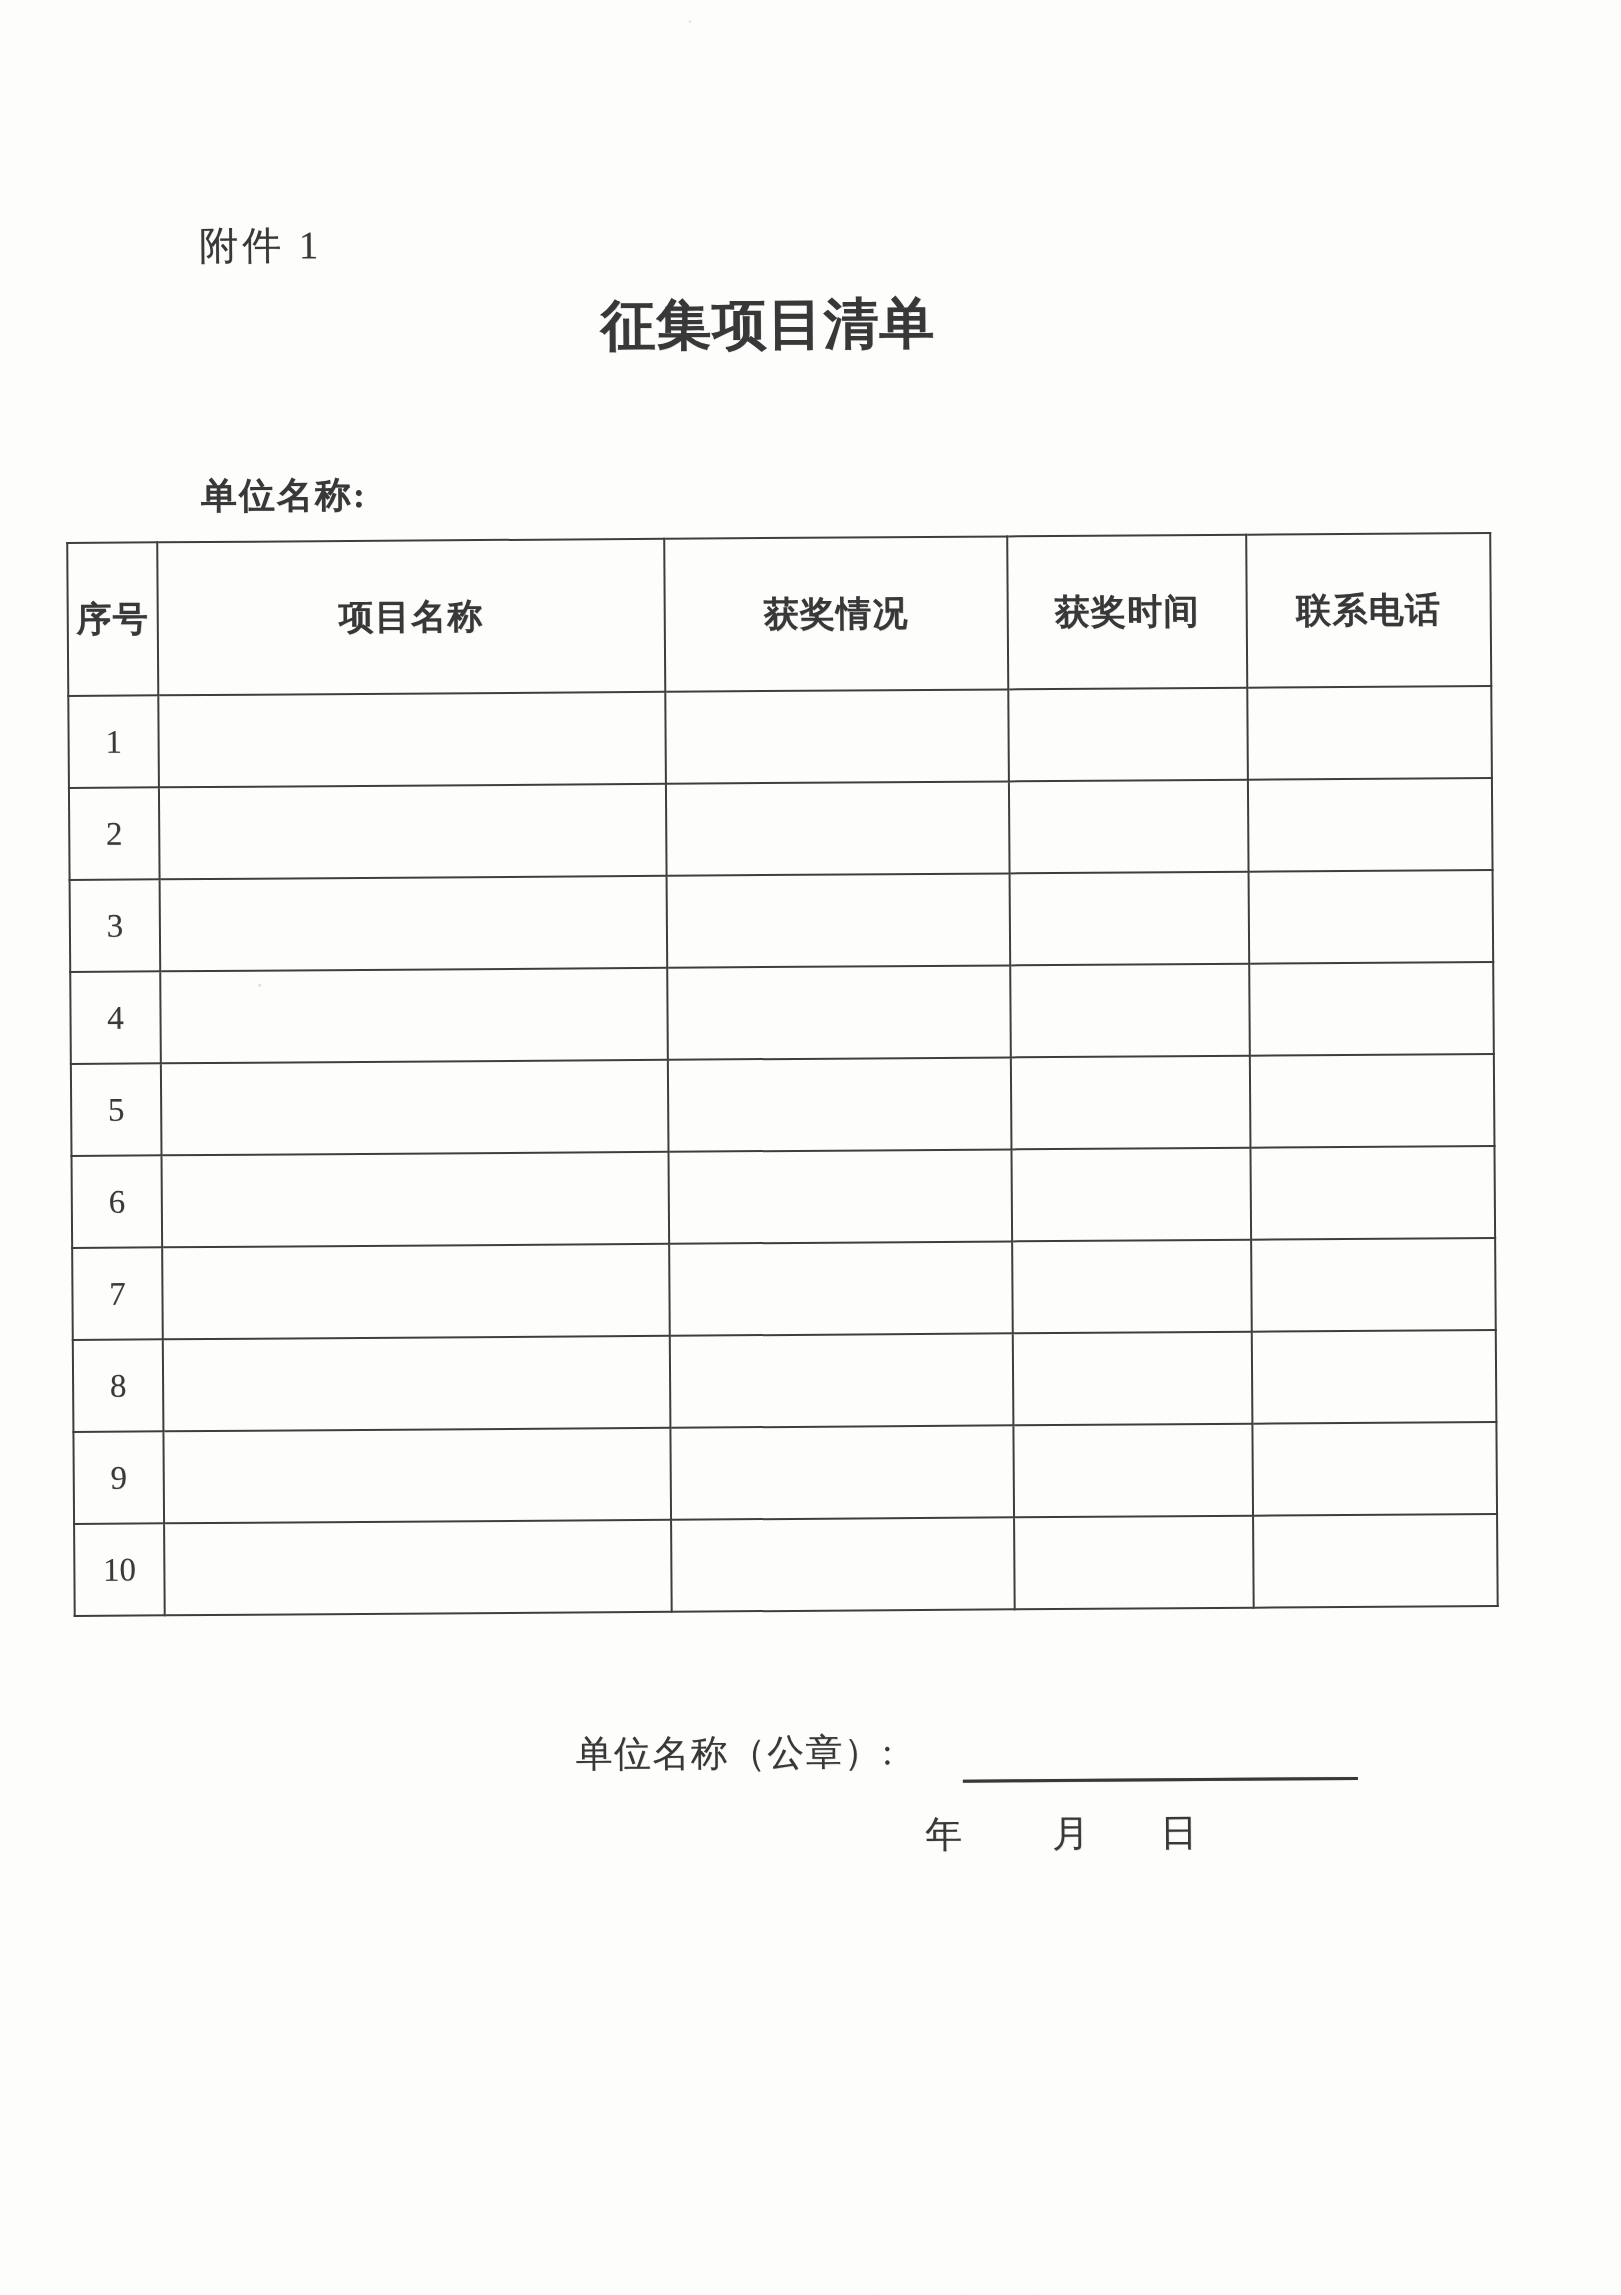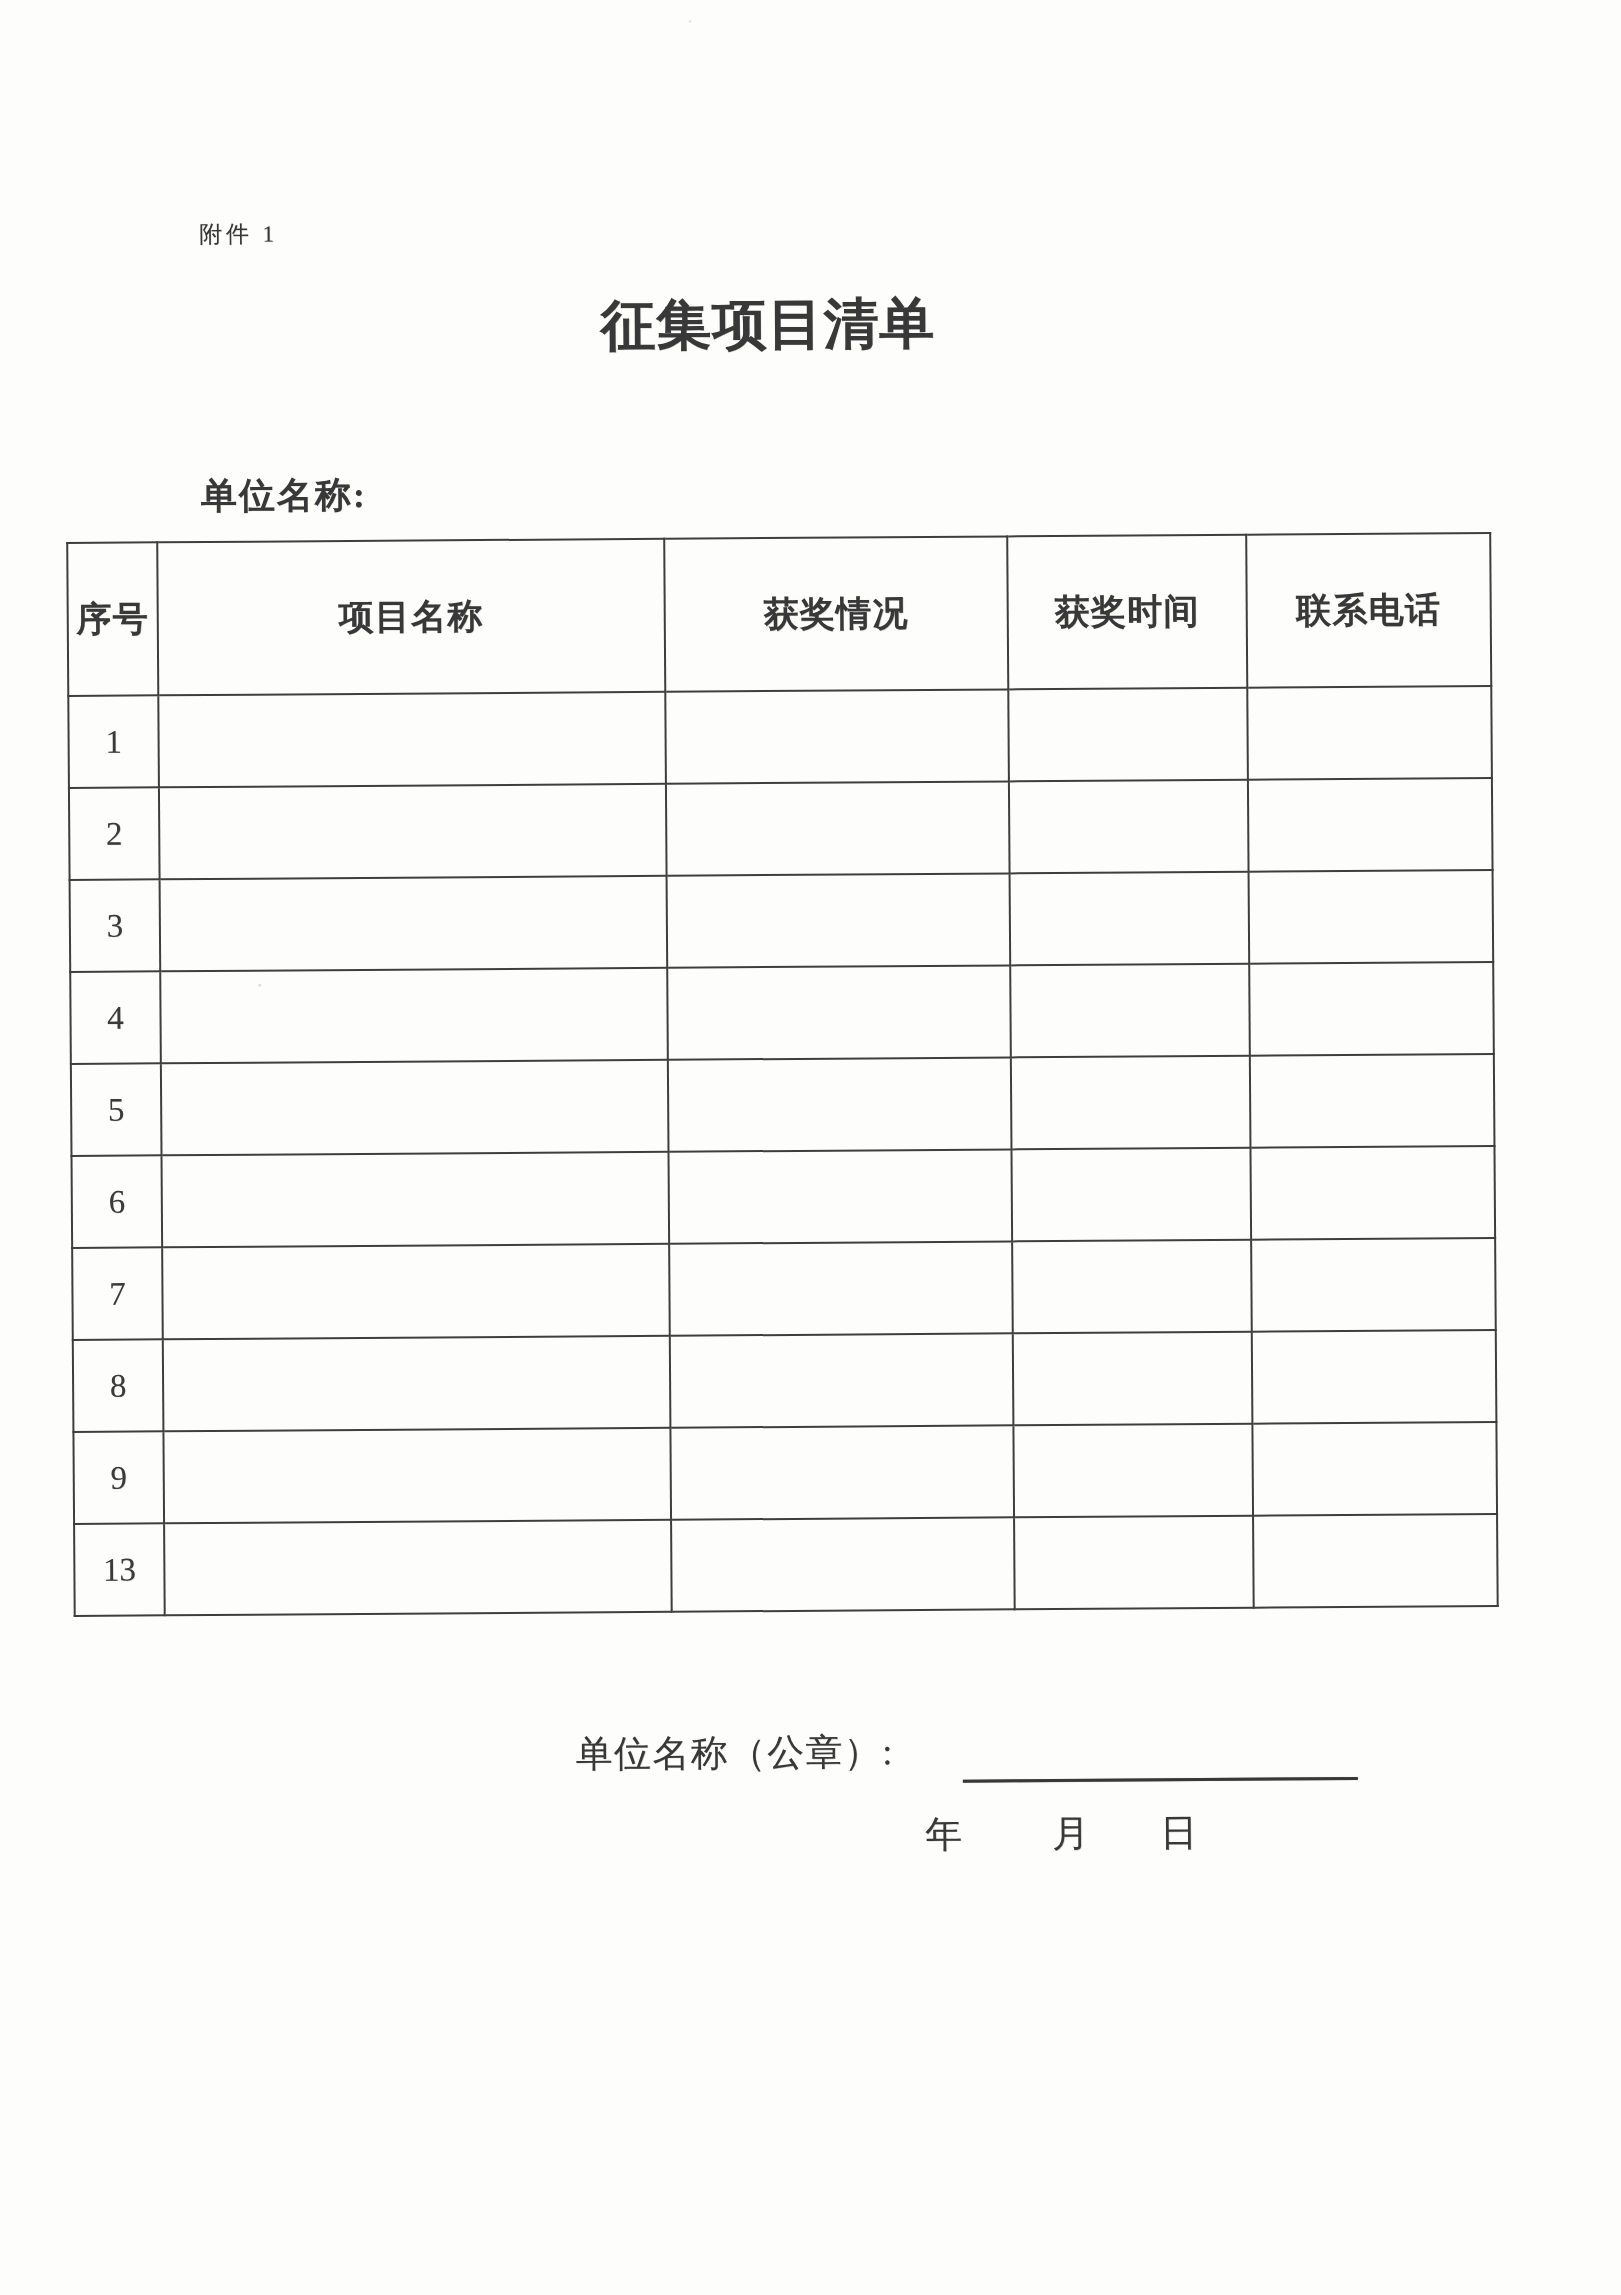--- a/index.html
+++ b/index.html
@@ -19,21 +19,21 @@
     transform-origin: 780px 1081px;
   }
   .ink {
     color: #383838;
     text-shadow: 0.3px 0.3px 0.7px rgba(80,80,80,0.45);
   }
   .attachment-note {
     position: absolute;
     left: 205px;
     top: 215px;
-    font-size: 23px;
+    font-size: 39px;
     letter-spacing: 3.9px;
     white-space: nowrap;
   }
   .doc-title {
     position: absolute;
     left: 606px;
     top: 288px;
     font-size: 55px;
     font-weight: bold;
     letter-spacing: 0.7px;
@@ -205,21 +205,21 @@
         <td></td>
       </tr>
       <tr>
         <td class="rownum">9</td>
         <td></td>
         <td></td>
         <td></td>
         <td></td>
       </tr>
       <tr>
-        <td class="rownum">13</td>
+        <td class="rownum">10</td>
         <td></td>
         <td></td>
         <td></td>
         <td></td>
       </tr>
     </tbody>
   </table>
 
   <div class="seal-row ink">单位名称（公章）:</div>
 

